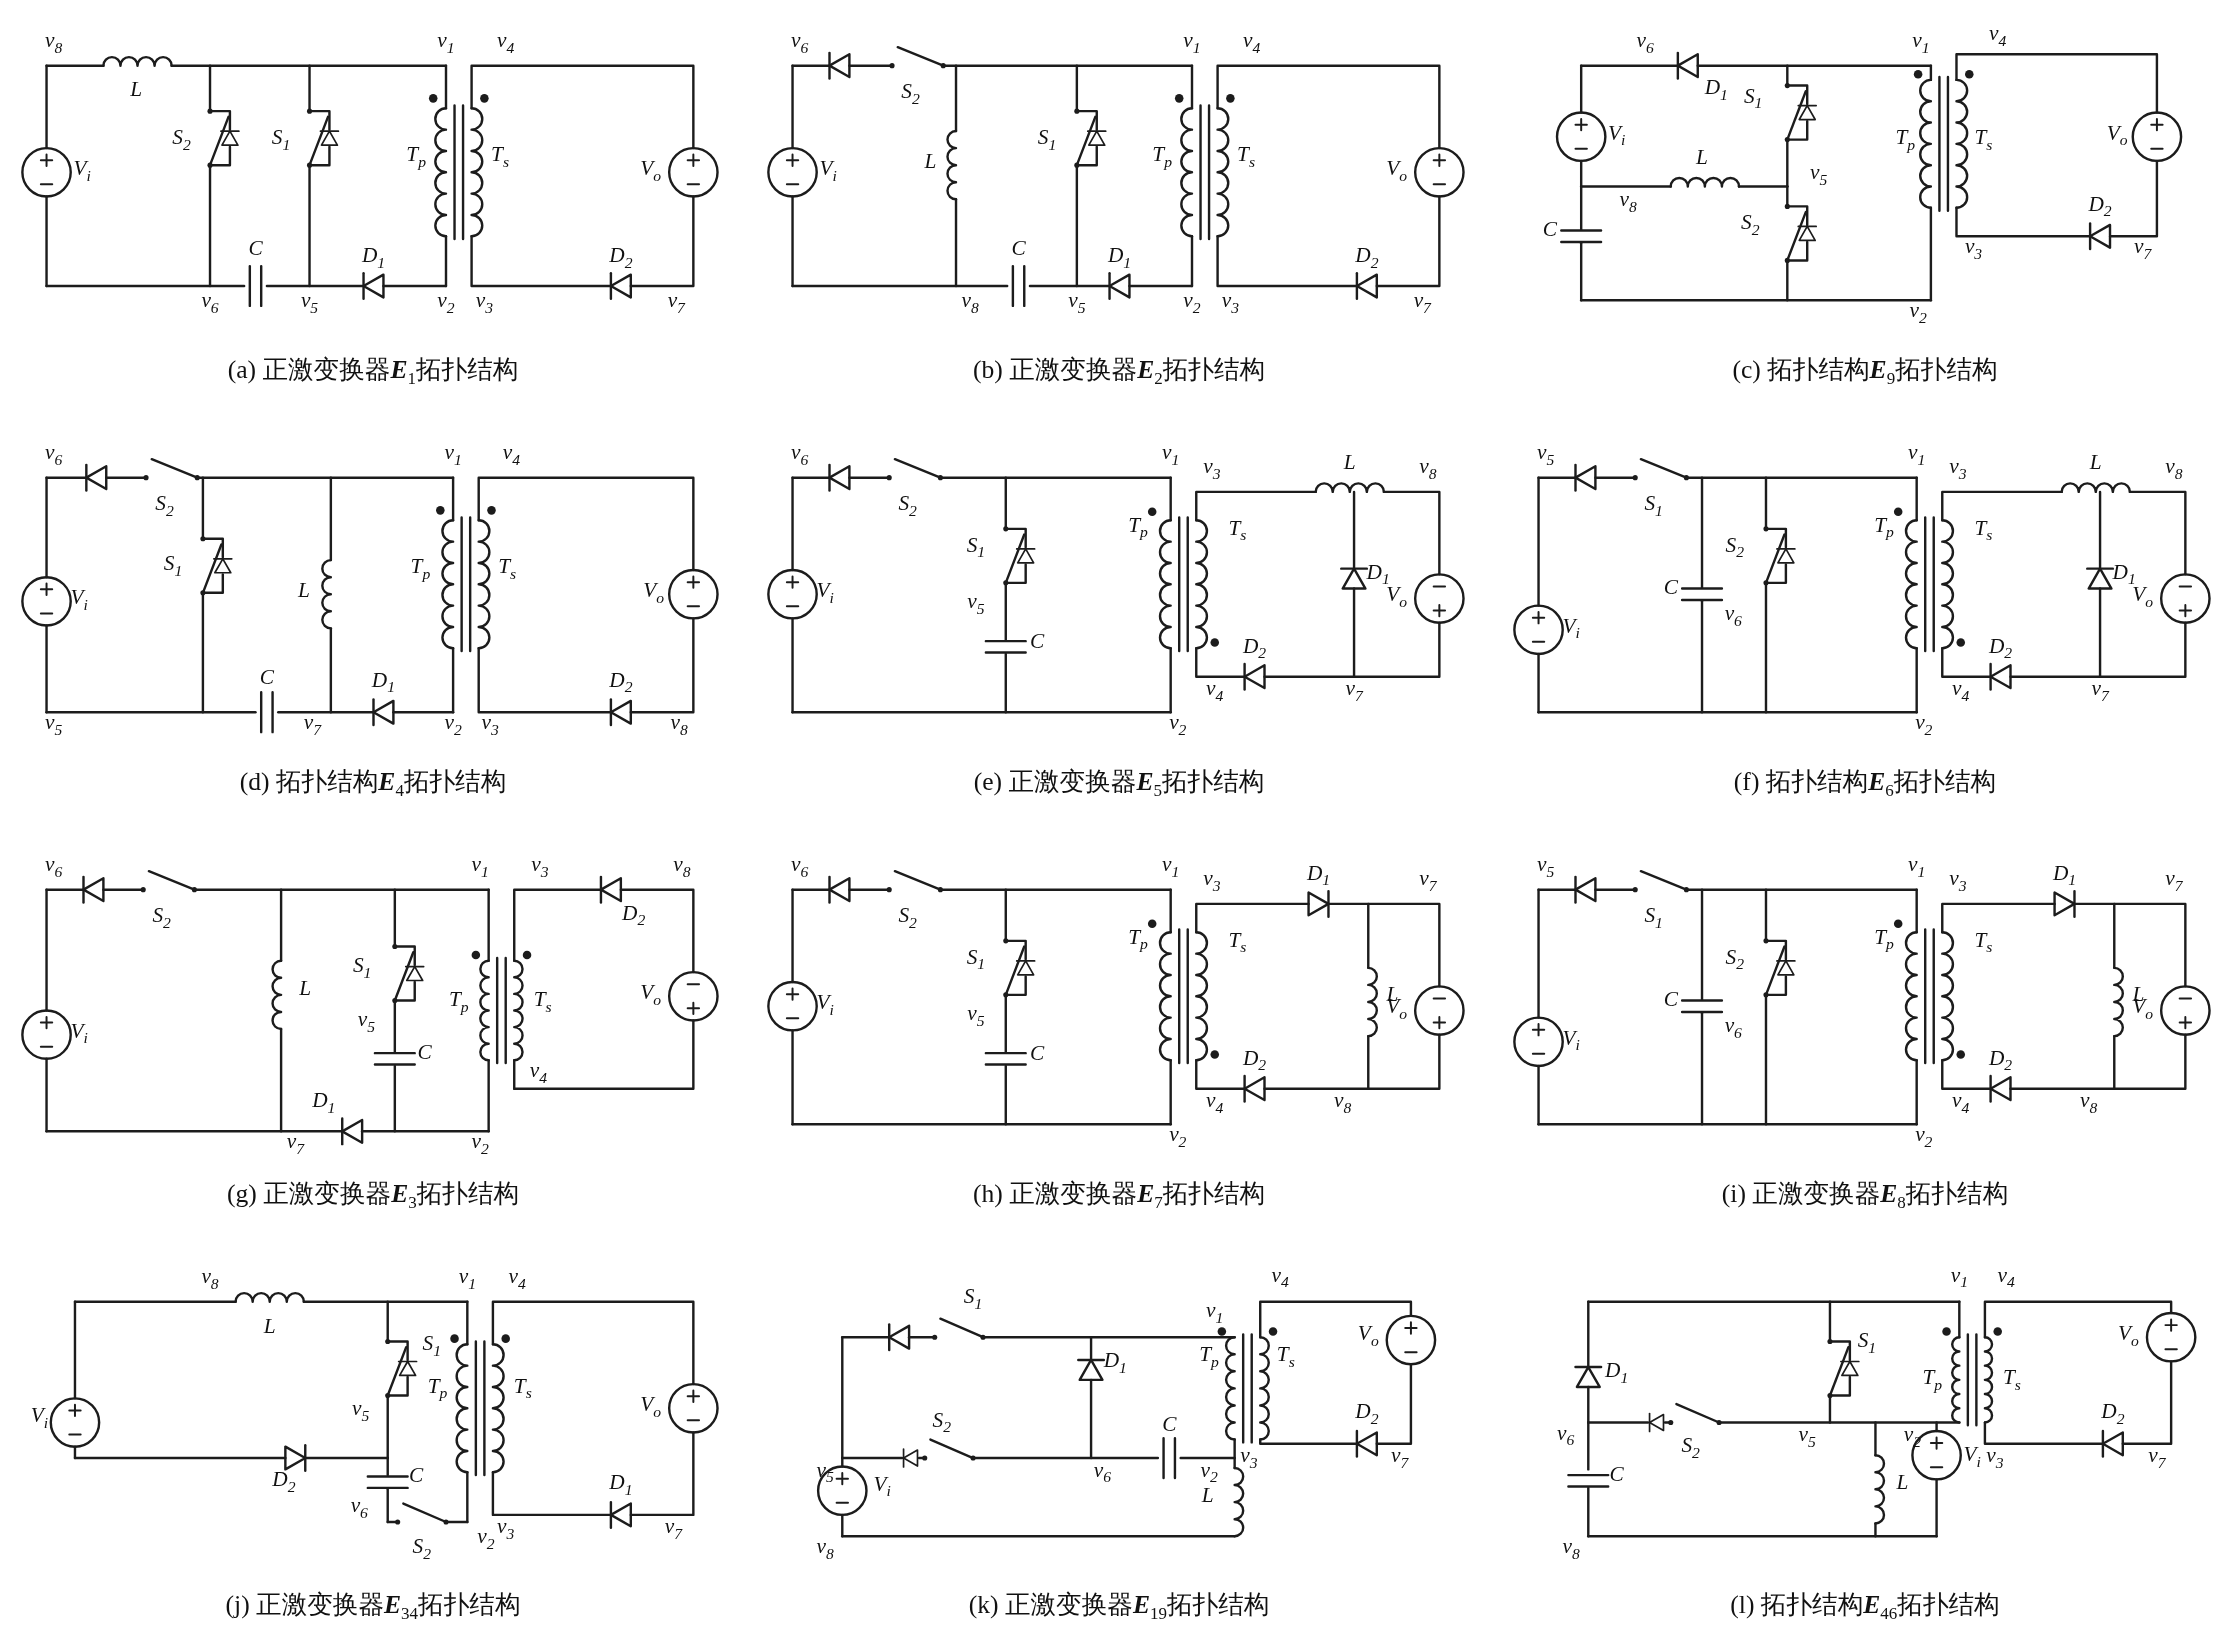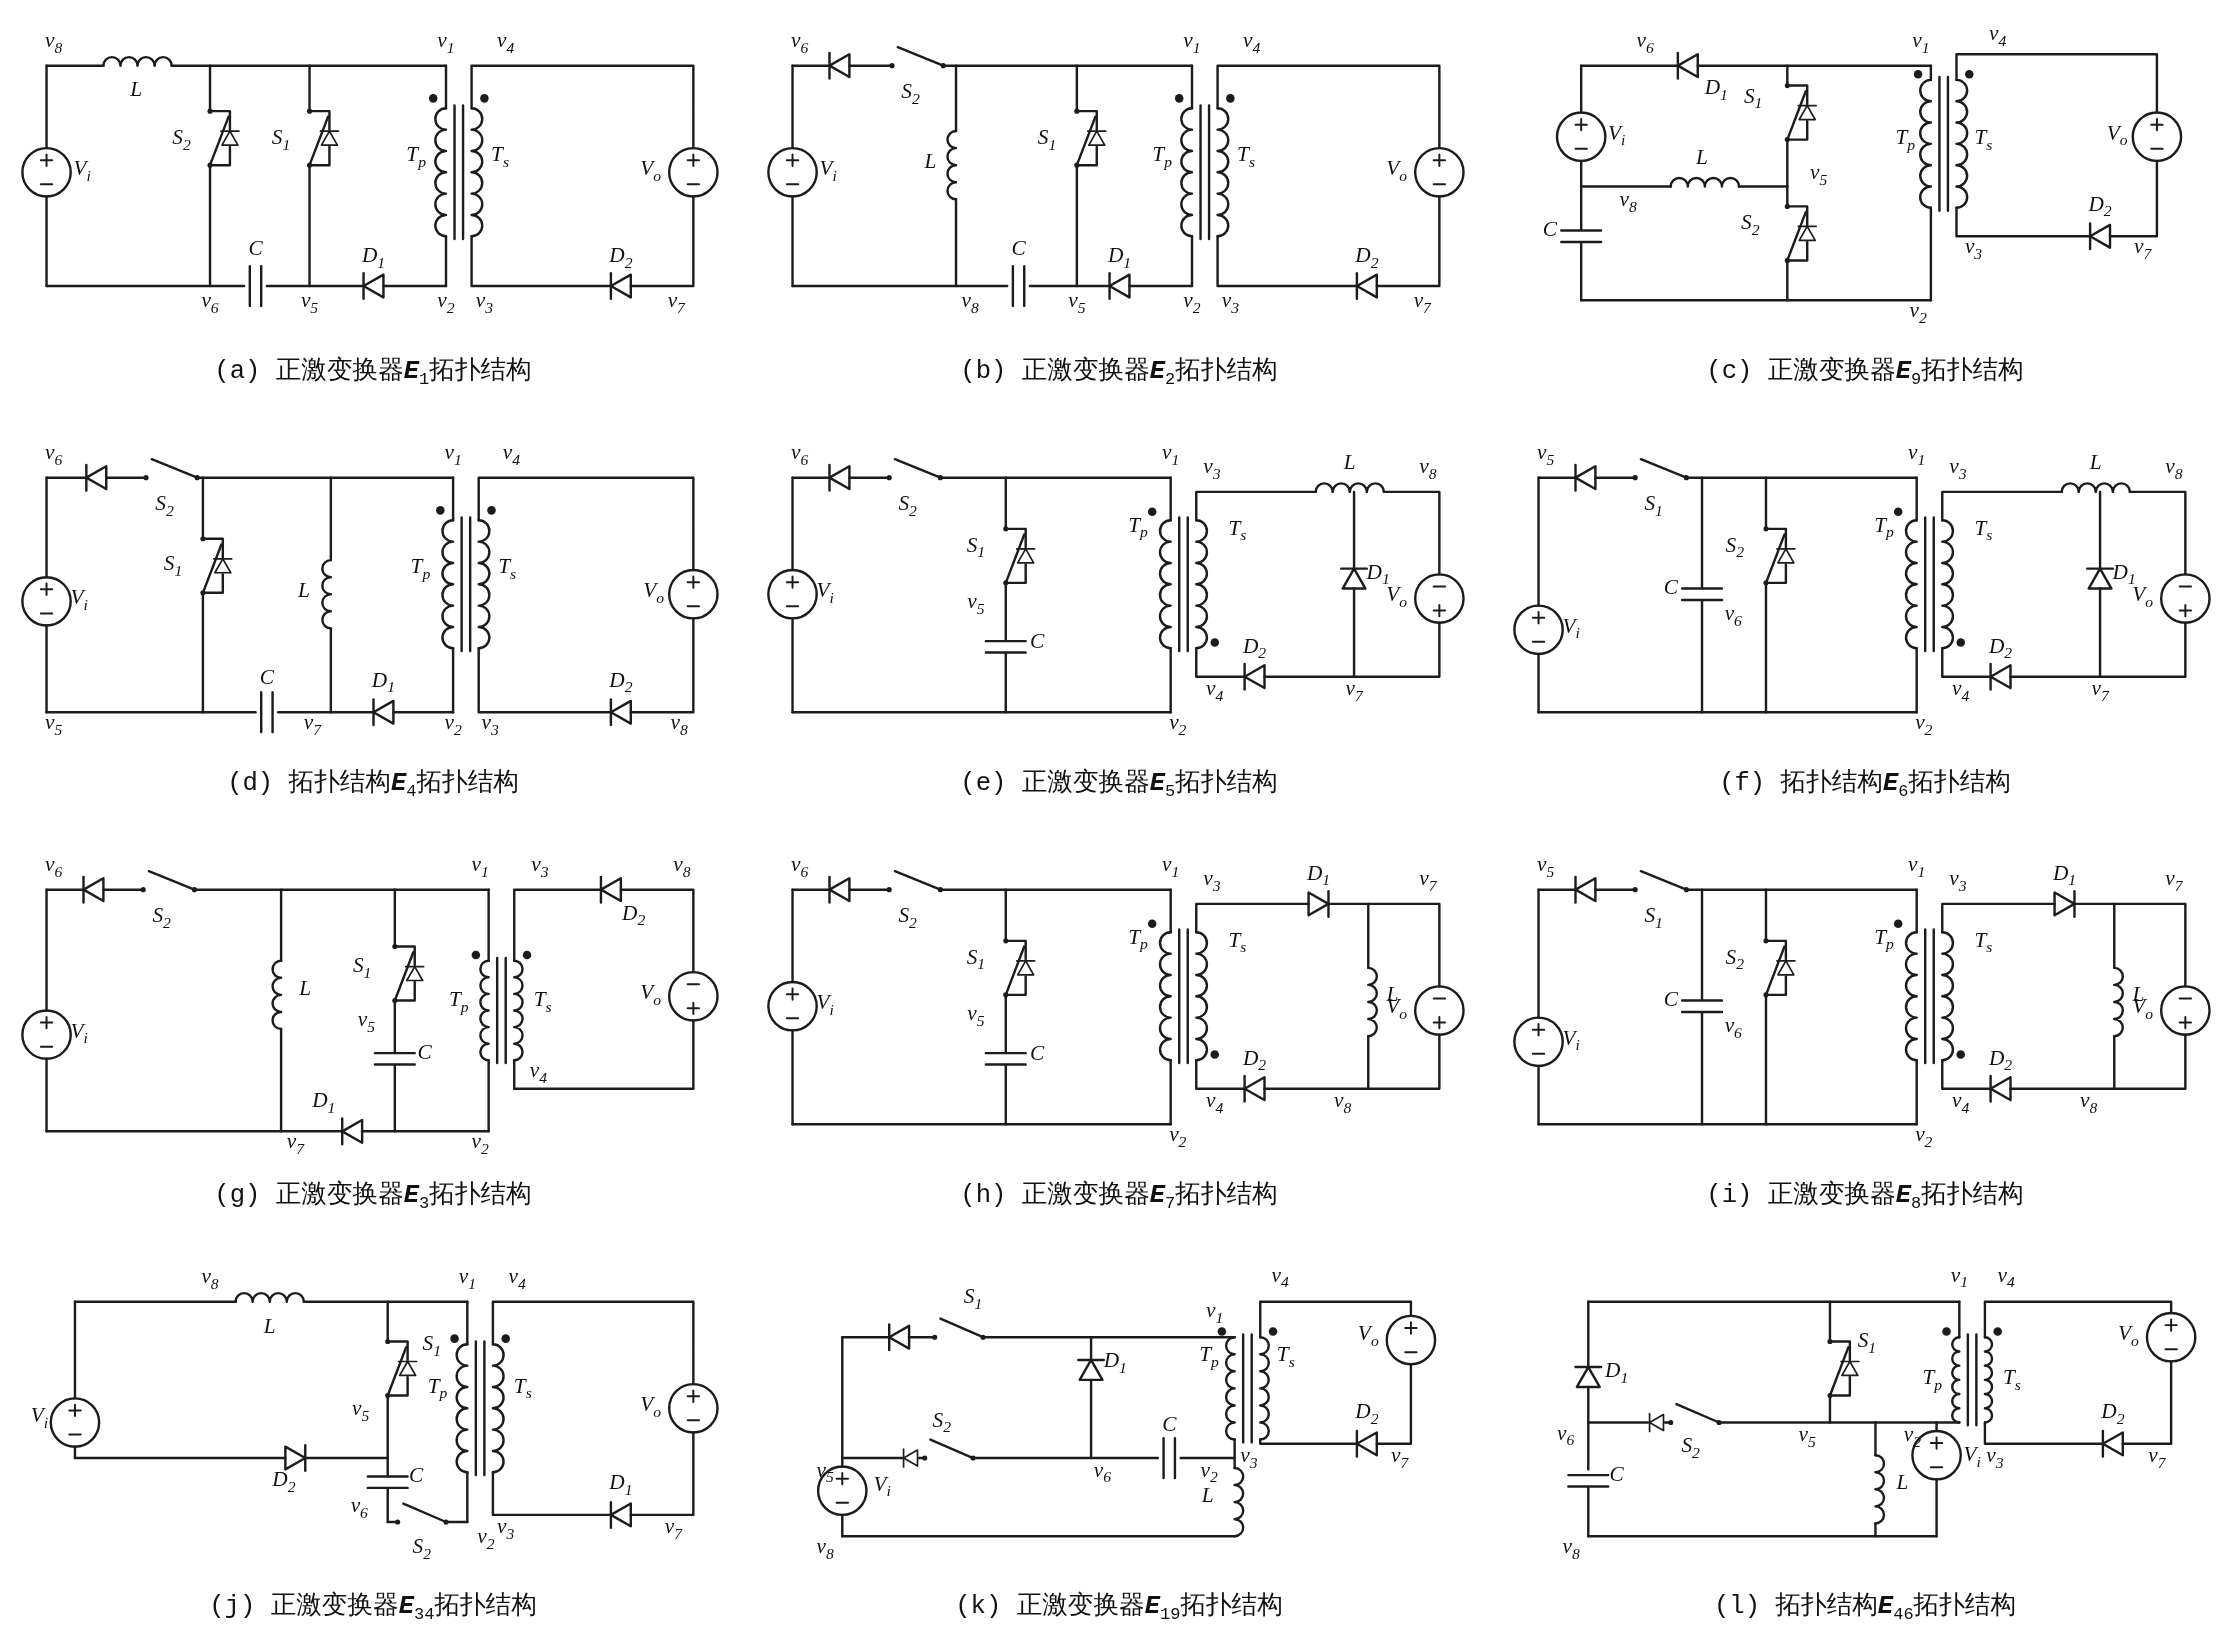--- a/index.html
+++ b/index.html
@@ -3,21 +3,21 @@
 <meta charset="utf-8">
 <style>
   html,body{margin:0;padding:0;background:#ffffff;}
   #page{position:relative;width:2239px;height:1648px;background:#fff;overflow:hidden;
         font-family:"Liberation Serif",serif;}
   .grid{display:grid;grid-template-columns:746px 746px 746px;
         grid-template-rows:412px 412px 412px 411px;width:2239px;height:1648px;}
   .panel{display:flex;flex-direction:column;align-items:center;justify-content:center;gap:1.4px;}
   svg.circuit{width:725px;height:327px;display:block;}
   .caption{font-size:25.6px;color:#111;text-align:center;white-space:nowrap;
-           font-family:Liberation Mono, monospace;}
+           font-family:Liberation Serif, serif;}
   .caption .sym{font-style:italic;font-weight:bold;}
   .caption sub{font-size:17px;}
   .wr{fill:none;stroke:#1c1c1c;stroke-width:1.7px;stroke-linecap:round;stroke-linejoin:round;}
   .wr2{fill:none;stroke:#1c1c1c;stroke-width:1.4px;stroke-linecap:round;}
   .nd{fill:#1c1c1c;stroke:none;}
   .lb{font-family:"Liberation Serif",serif;font-style:italic;font-size:15px;fill:#111;
       text-anchor:middle;}
   .sub{font-size:11px;}
 </style>
 </head>
@@ -281,21 +281,21 @@
           <text x="432" y="82" class="lb"><tspan>V</tspan><tspan class="sub" dy="4">o</tspan></text>
           <text x="33" y="150" class="lb"><tspan>C</tspan></text>
           <text x="88" y="129" class="lb"><tspan>v</tspan><tspan class="sub" dy="4">8</tspan></text>
           <text x="222" y="110" class="lb"><tspan>v</tspan><tspan class="sub" dy="4">5</tspan></text>
           <text x="174" y="145" class="lb"><tspan>S</tspan><tspan class="sub" dy="4">2</tspan></text>
           <text x="420" y="132" class="lb"><tspan>D</tspan><tspan class="sub" dy="4">2</tspan></text>
           <text x="331" y="162" class="lb"><tspan>v</tspan><tspan class="sub" dy="4">3</tspan></text>
           <text x="450" y="162" class="lb"><tspan>v</tspan><tspan class="sub" dy="4">7</tspan></text>
           <text x="292" y="207" class="lb"><tspan>v</tspan><tspan class="sub" dy="4">2</tspan></text>
         </svg>
-        <div class="caption"><span>(c) 正激变换器</span><span class="sym">E</span><sub>9</sub><span>拓扑结构</span></div>
+        <div class="caption"><span>(c) 拓扑结构</span><span class="sym">E</span><sub>9</sub><span>拓扑结构</span></div>
       </div>
       <div class="panel">
         <svg viewBox="0 0 510 230" class="circuit">
           <path d="M25 30 L53 30" class="wr"></path>
           <g transform="translate(60,30) rotate(180) scale(1)">
             <path d="M-7 -8 L-7 8 L7 0 Z" class="wr"></path>
             <path d="M7 -9 L7 9" class="wr"></path>
           </g>
           <path d="M67 30 L95 30" class="wr"></path>
           <g transform="translate(95,30) rotate(0)">

